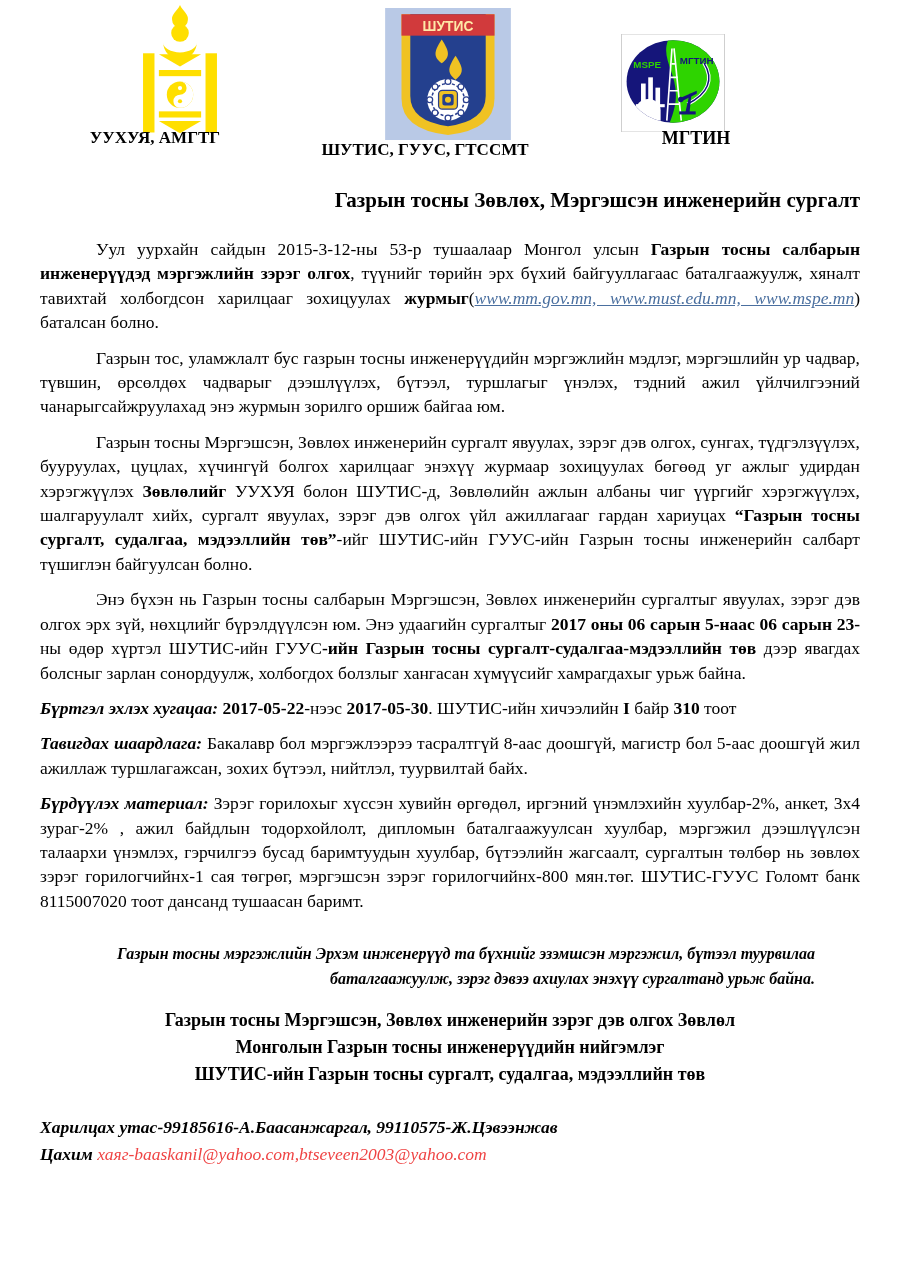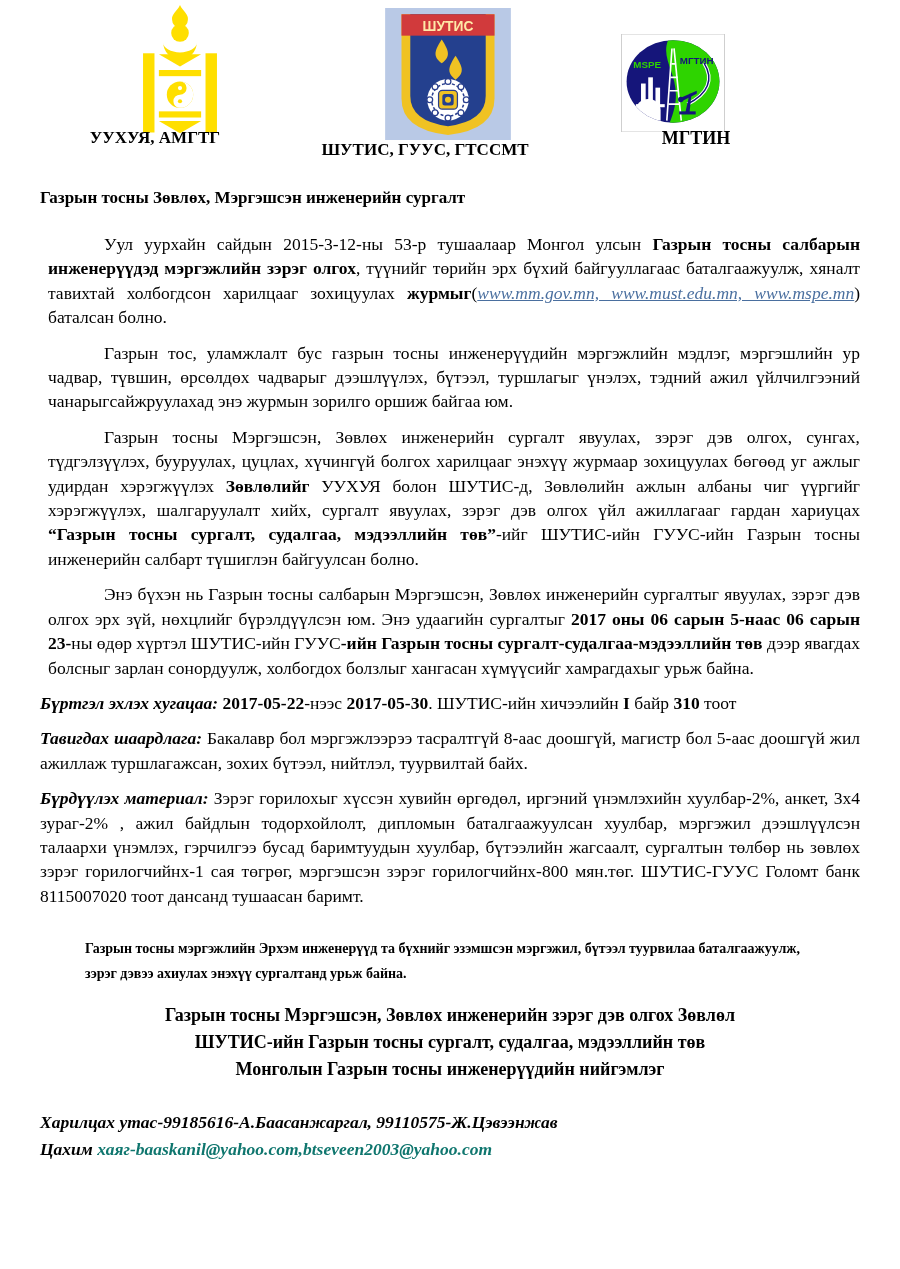--- a/index.html
+++ b/index.html
@@ -10,33 +10,33 @@
   .logos { position:relative; height:172px; }
   .logo { position:absolute; }
   .logo-soyombo { left:130px; top:4px; }
   .logo-shutis  { left:385px; top:8px; }
   .logo-mgtin   { left:621px; top:34px; }
   .logo-label { position:absolute; font-weight:bold; font-size:17px; text-align:center; }
   .label-left   { left:55px;  top:128px; width:200px; }
   .label-center { left:315px; top:140px; width:220px; }
   .label-right  { left:630px; top:128px; width:132px; font-size:18px; }
 
-  .doc-title { text-align:left; font-weight:bold; font-size:17px; margin:16px 40px 24px; }
+  .doc-title { text-align:right; font-weight:bold; font-size:21px; margin:16px 40px 24px; }
 
   .content { padding:0 40px; }
   .para { font-size:17.5px; line-height:24.4px; text-align:justify; margin:0 0 11px; }
-  .indent { text-indent:56px;margin-left:8px; }
+  .indent { text-indent:56px; }
   .gap-top { margin-top:4px; }
   .b  { font-weight:bold; }
   .bi { font-weight:bold; font-style:italic; }
   .weblink { color:#4a6f9f; font-style:italic; text-decoration:underline; }
-  .email   { color:#0f766e; font-weight:bold; font-style:italic; }
+  .email   { color:#ef4444; font-weight:normal; font-style:italic; }
 
-  .invitation { text-align:left; font-weight:bold; 
-                font-size:14px; line-height:25px; margin:28px 45px 16px; }
+  .invitation { text-align:right; font-weight:bold; font-style:italic;
+                font-size:16px; line-height:25px; margin:28px 45px 16px; }
   .signature  { text-align:center; font-weight:bold; font-size:18px; line-height:27px; margin-top:14px; }
   .contact    { text-align:left; font-weight:bold; font-style:italic;
                 font-size:17.5px; line-height:27px; margin-top:26px; }
 </style>
 </head>
 <body>
 
 <div class="page">
 
   <div class="logos">
@@ -161,22 +161,22 @@
     </p>
 
     <p class="para gap-top">
       <span class="bi">Бүрдүүлэх материал: </span><span>Зэрэг горилохыг хүссэн хувийн өргөдөл, иргэний үнэмлэхийн хуулбар-2%, анкет, 3х4 зураг-2% , ажил байдлын тодорхойлолт, дипломын баталгаажуулсан хуулбар, мэргэжил дээшлүүлсэн талаархи үнэмлэх, гэрчилгээ бусад баримтуудын хуулбар, бүтээлийн жагсаалт, сургалтын төлбөр нь зөвлөх зэрэг горилогчийнх-1 сая төгрөг, мэргэшсэн зэрэг горилогчийнх-800 мян.төг. ШУТИС-ГУУС Голомт банк 8115007020 тоот дансанд тушаасан баримт.</span>
     </p>
 
     <p class="invitation">Газрын тосны мэргэжлийн Эрхэм инженерүүд та бүхнийг эзэмшсэн мэргэжил, бүтээл туурвилаа баталгаажуулж, зэрэг дэвээ ахиулах энэхүү сургалтанд урьж байна.</p>
 
     <div class="signature">
       <div>Газрын тосны Мэргэшсэн, Зөвлөх инженерийн зэрэг дэв олгох Зөвлөл</div>
+      <div>Монголын Газрын тосны инженерүүдийн нийгэмлэг</div>
       <div>ШУТИС-ийн Газрын тосны сургалт, судалгаа, мэдээллийн төв</div>
-      <div>Монголын Газрын тосны инженерүүдийн нийгэмлэг</div>
     </div>
 
     <div class="contact">
       <div>Харилцах утас-99185616-А.Баасанжаргал, 99110575-Ж.Цэвээнжав</div>
       <div><span>Цахим </span><span class="email">хаяг-baaskanil@yahoo.com,btseveen2003@yahoo.com</span></div>
     </div>
 
   </div>
 </div>
 

